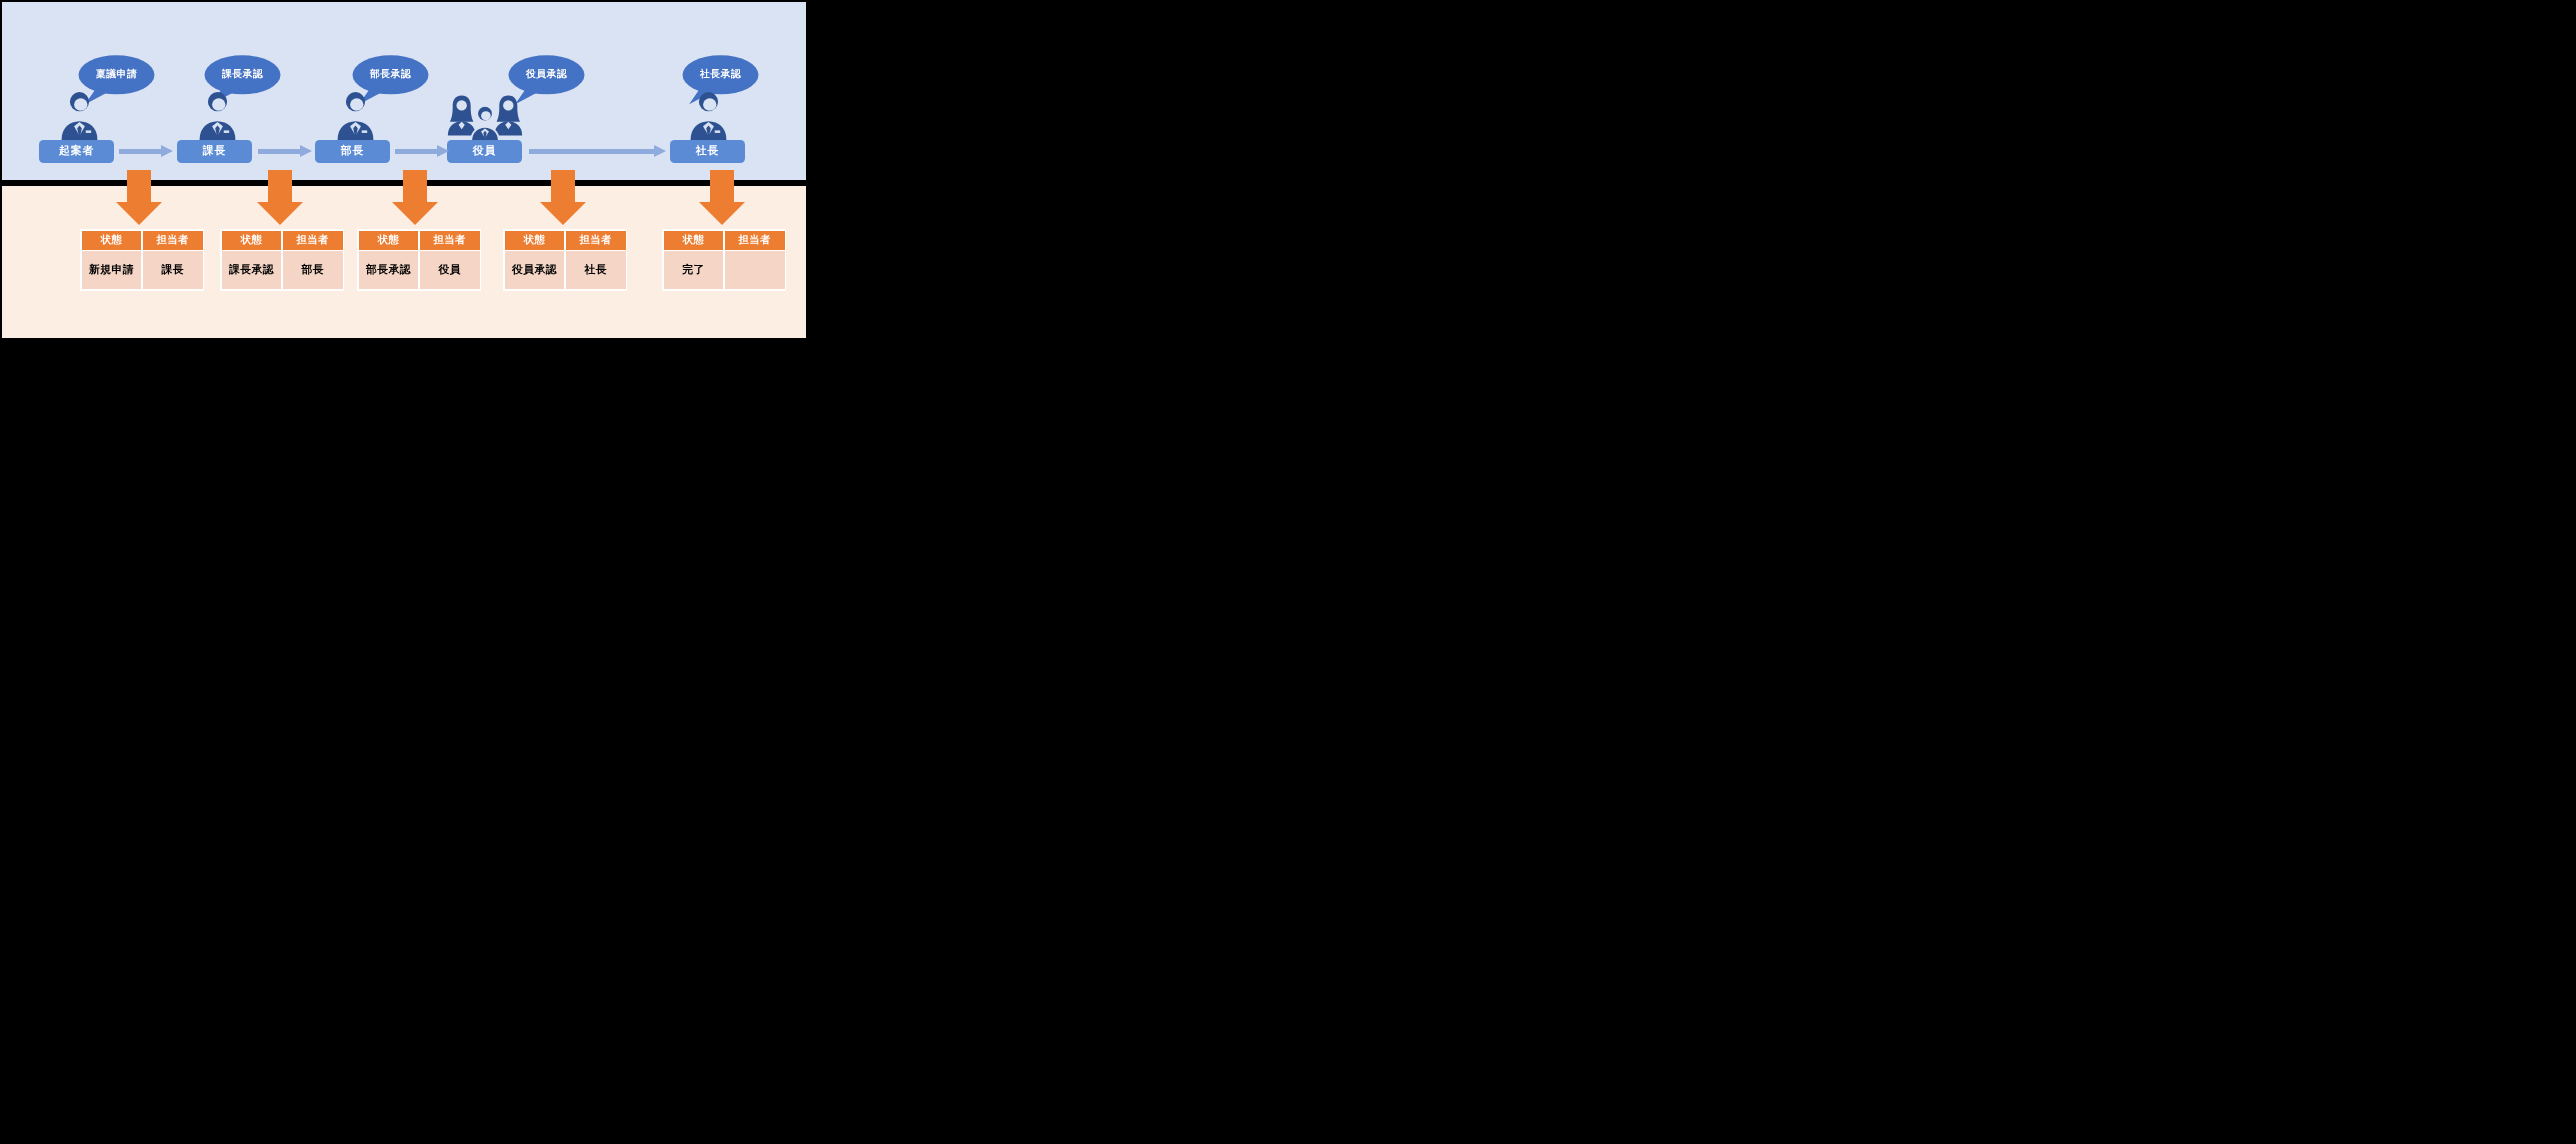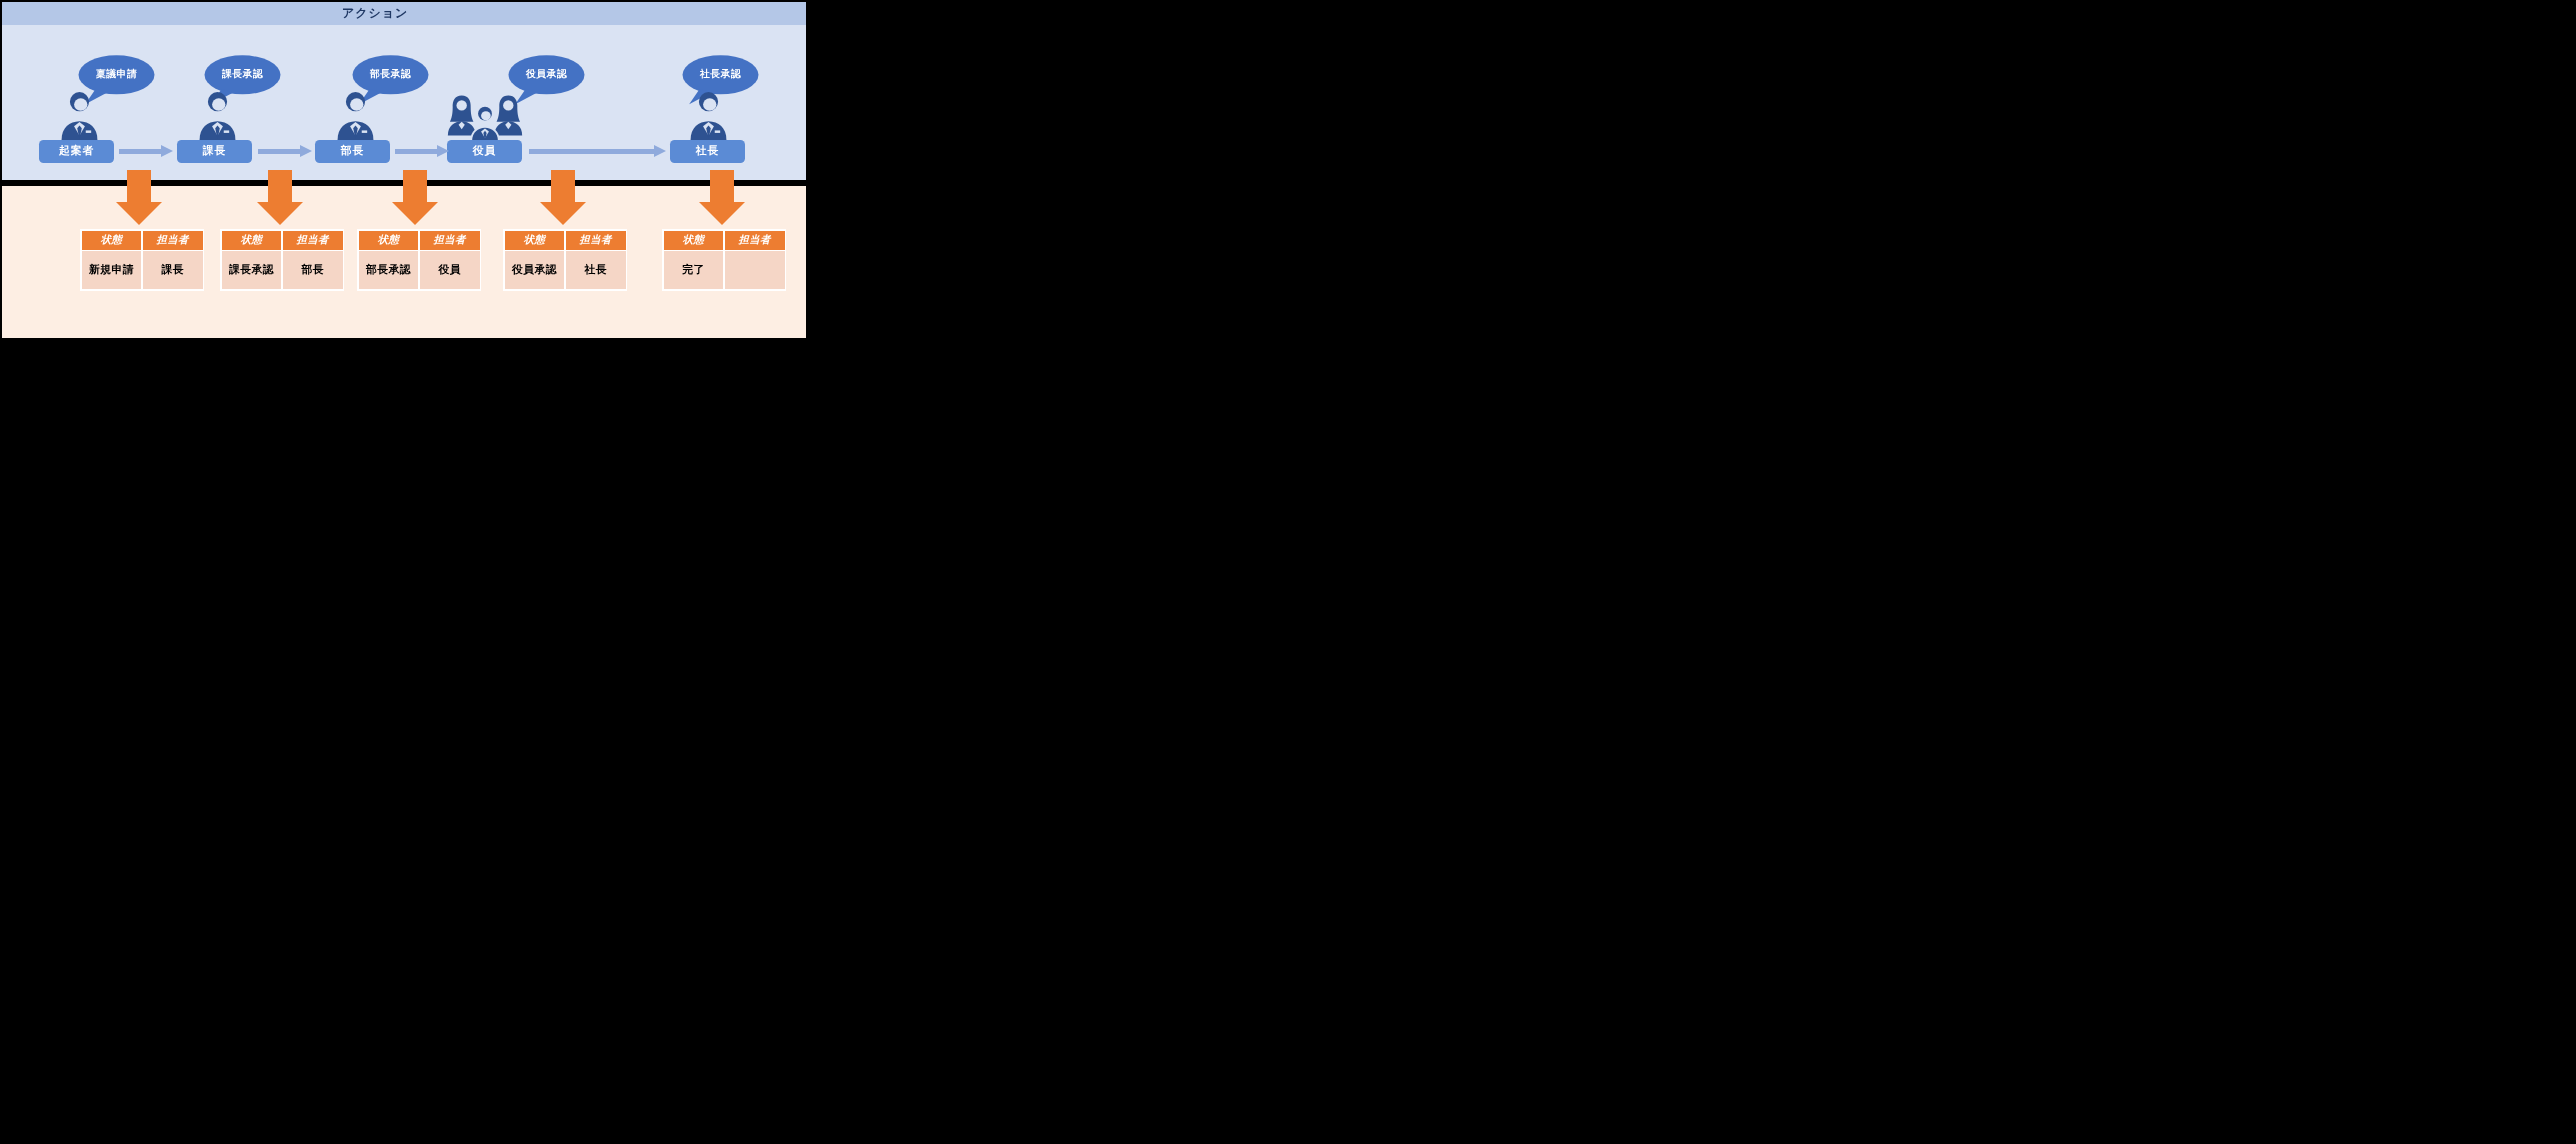--- a/index.html
+++ b/index.html
@@ -62,34 +62,31 @@
   .down-arrow .shaft{position:absolute;left:11.3px;top:0;width:24px;height:32px;background:var(--down-arrow);}
   .down-arrow .head{position:absolute;left:0;top:32px;width:0;height:0;
         border-left:23px solid transparent;border-right:23px solid transparent;
         border-top:23px solid var(--down-arrow);}
 
   
   .state-table{position:absolute;top:43px;width:124px;background:#ffffff;padding:1.5px;box-sizing:border-box;z-index:2;}
   .state-table .hrow,.state-table .brow{display:flex;gap:1.5px;}
   .state-table .brow{margin-top:1.5px;border-radius:17px;}
   .state-table .hcell{flex:1;height:19px;background:var(--table-header-bg);color:#fff;
-        display:flex;align-items:center;justify-content:center;font-size:10.3px;font-weight:bold;letter-spacing:0.5px;font-style:italic;}
+        display:flex;align-items:center;justify-content:center;font-size:10.3px;font-weight:bold;letter-spacing:0.5px;}
   .state-table .bcell{flex:1;height:38px;background:var(--table-body-bg);color:#000;
         display:flex;align-items:center;justify-content:center;font-size:10.8px;font-weight:bold;letter-spacing:0.5px;}
 </style>
 </head>
 <body>
 
 <div class="stage">
 
   <section class="action-panel">
 
-    <div class="action-band">
-      <span class="band-title">アクション</span>
-    </div>
 
     <div class="bubble" style="left:76px;top:52px;">
       <svg viewBox="0 0 150 100">
         <ellipse cx="75" cy="40" rx="74" ry="38" fill="var(--bubble)"></ellipse>
         <polygon points="34,68 14,97 58,74" fill="var(--bubble)"></polygon>
       </svg>
       <div class="bubble-label">稟議申請</div>
     </div>
     <div class="bubble" style="left:202px;top:52px;">
       <svg viewBox="0 0 150 100">

